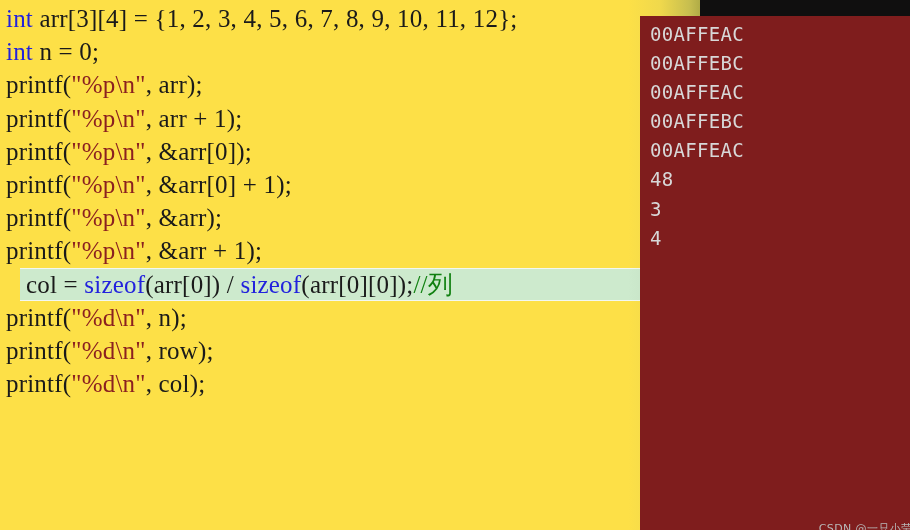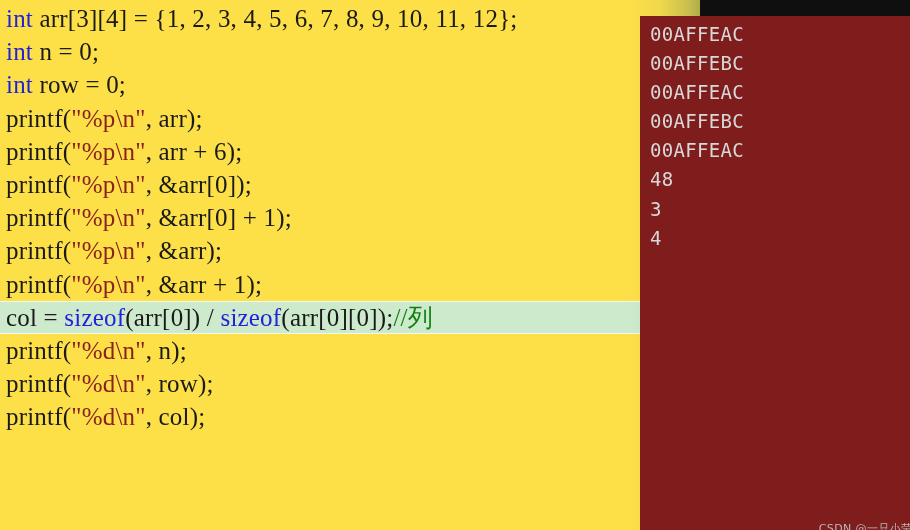--- a/index.html
+++ b/index.html
@@ -49,20 +49,21 @@
     line-height: 33.2px;
     font-size: 25px;
     white-space: pre;
     color: #1a1a1a;
     padding-left: 6px;
     letter-spacing: 0.2px;
   }
   .cline.hl {
     background: #cdeacd;
     box-shadow: inset 0 1px 0 #f2f8f2, inset 0 -1px 0 #f2f8f2;
+    margin-left: 20px;
   }
   .kw   { color: #2222dd; }
   .str  { color: #8b2020; }
   .cmt  { color: #108010; }
   .plain{ color: #1a1a1a; }
 
   
   #console-pane {
     position: absolute;
     left: 640px;
@@ -115,23 +116,22 @@
 </style>
 </head>
 <body>
 
 <div id="screen">
 
   <div id="code-pane">
     <div id="code-lines">
         <div class="cline"><span class="kw">int</span><span class="plain"> arr[3][4] = {1, 2, 3, 4, 5, 6, 7, 8, 9, 10, 11, 12};</span></div>
         <div class="cline"><span class="kw">int</span><span class="plain"> n = 0;</span></div>
-        <div class="cline"><span class="kw">int</span><span class="plain"> row = 0;</span></div>
         <div class="cline"><span class="plain">printf(</span><span class="str">"%p\n"</span><span class="plain">, arr);</span></div>
-        <div class="cline"><span class="plain">printf(</span><span class="str">"%p\n"</span><span class="plain">, arr + 6);</span></div>
+        <div class="cline"><span class="plain">printf(</span><span class="str">"%p\n"</span><span class="plain">, arr + 1);</span></div>
         <div class="cline"><span class="plain">printf(</span><span class="str">"%p\n"</span><span class="plain">, &amp;arr[0]);</span></div>
         <div class="cline"><span class="plain">printf(</span><span class="str">"%p\n"</span><span class="plain">, &amp;arr[0] + 1);</span></div>
         <div class="cline"><span class="plain">printf(</span><span class="str">"%p\n"</span><span class="plain">, &amp;arr);</span></div>
         <div class="cline"><span class="plain">printf(</span><span class="str">"%p\n"</span><span class="plain">, &amp;arr + 1);</span></div>
         <div class="cline hl"><span class="plain">col = </span><span class="kw">sizeof</span><span class="plain">(arr[0]) / </span><span class="kw">sizeof</span><span class="plain">(arr[0][0]);</span><span class="cmt">//列</span></div>
         <div class="cline"><span class="plain">printf(</span><span class="str">"%d\n"</span><span class="plain">, n);</span></div>
         <div class="cline"><span class="plain">printf(</span><span class="str">"%d\n"</span><span class="plain">, row);</span></div>
         <div class="cline"><span class="plain">printf(</span><span class="str">"%d\n"</span><span class="plain">, col);</span></div>
       </div>
     <div id="code-pane-shade"></div>

